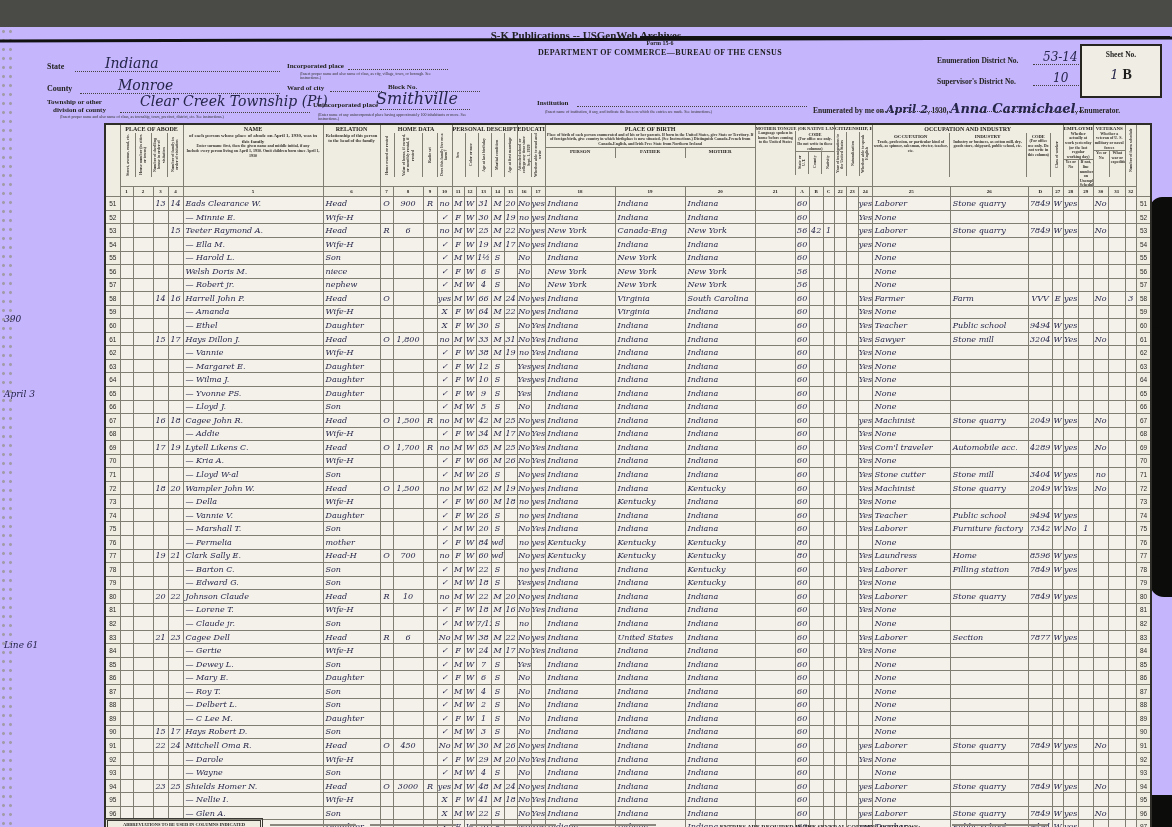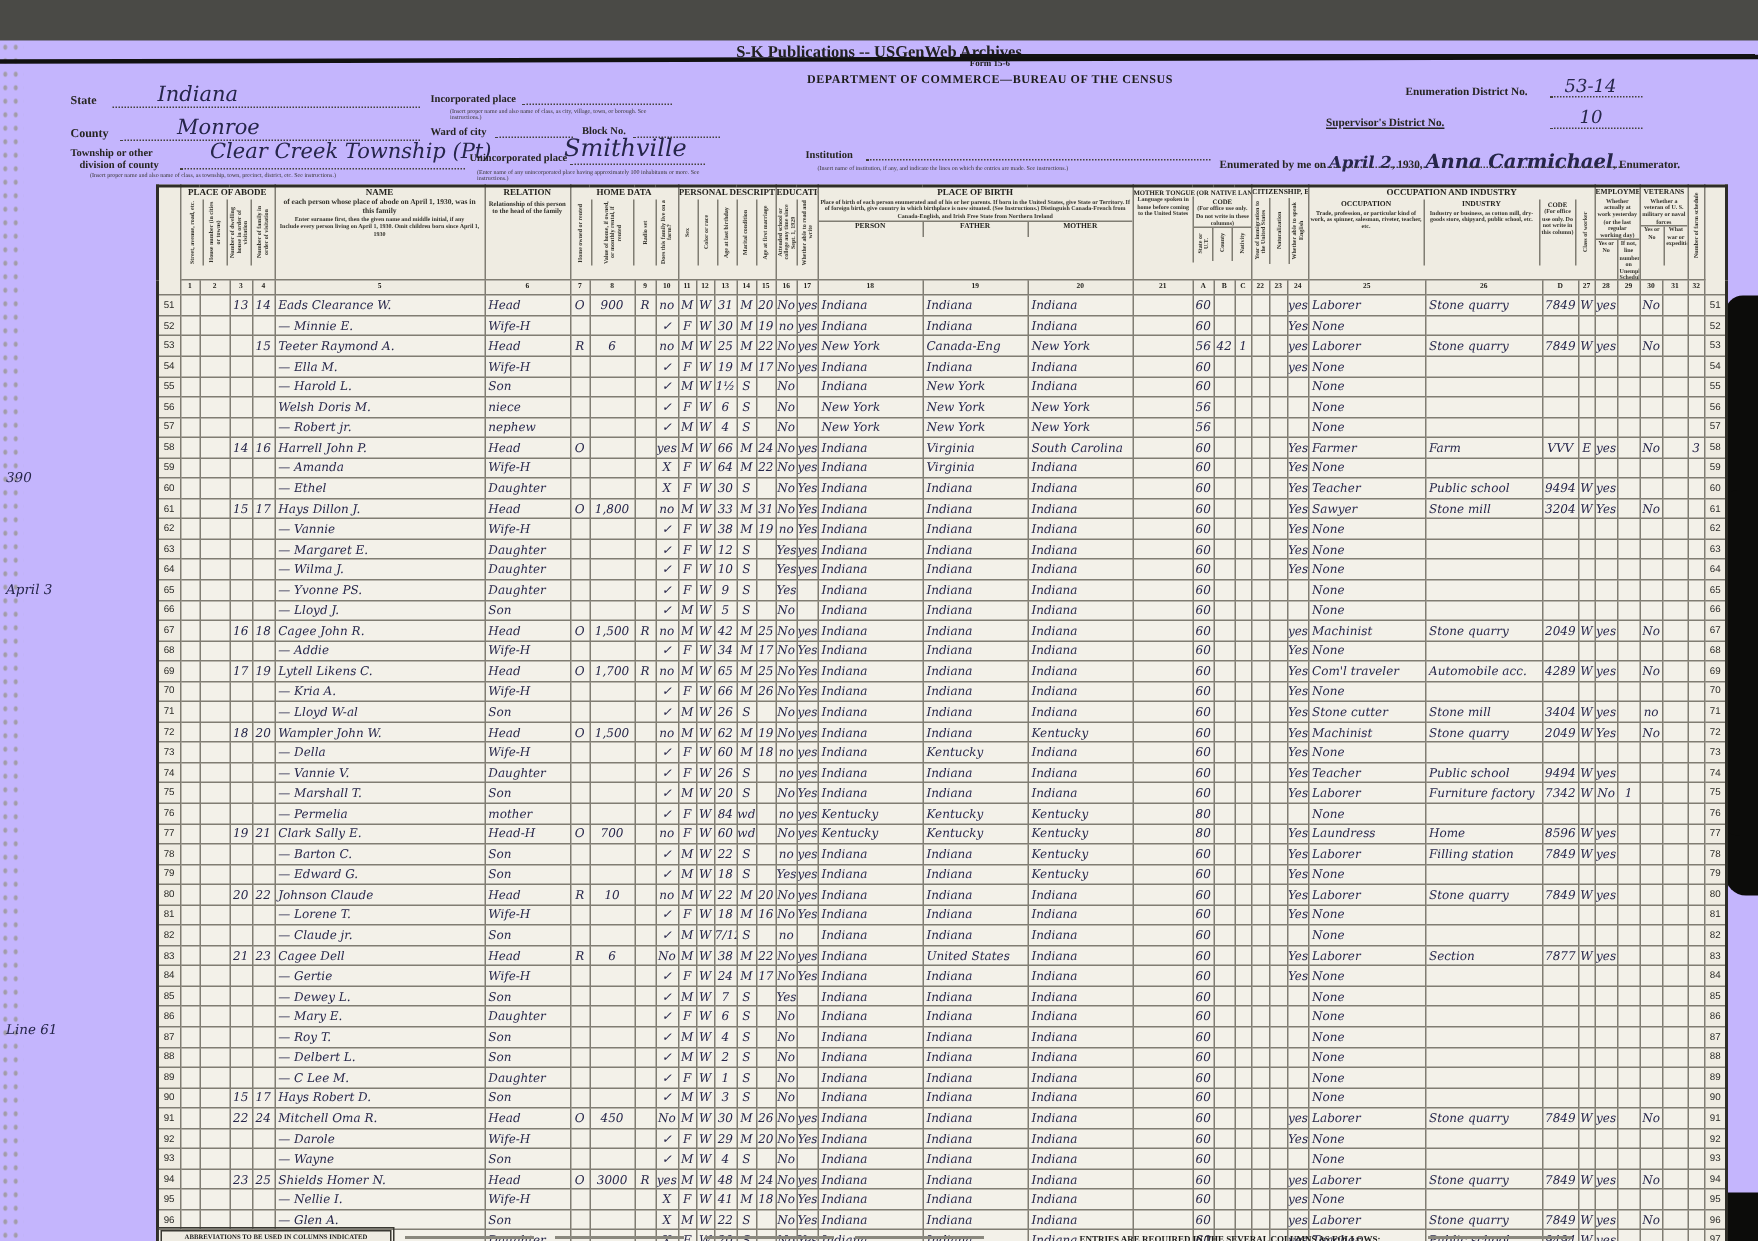--- a/index.html
+++ b/index.html
@@ -91,24 +91,31 @@
   <div class="abs tiny" style="left:318px;top:86px;width:160px;">(Enter name of any unincorporated place having approximately 100 inhabitants or more.   See instructions.)</div>
 
   <div class="abs lbl" style="left:537px;top:72px;font-size:7px;">Institution</div>
   <div class="abs dots" style="left:577px;top:79px;width:230px;"></div>
   <div class="abs tiny" style="left:545px;top:83px;width:260px;">(Insert name of institution, if any, and indicate the lines on which the entries are made.   See instructions.)</div>
 
   <div class="abs lbl" style="left:937px;top:29px;font-size:7.5px;">Enumeration District No.</div>
   <div class="abs dots" style="left:1033px;top:37px;width:62px;"></div>
   <div class="abs hw" style="left:1043px;top:23px;font-size:12px;">53-14</div>
 
-  <div class="abs lbl" style="left:884px;top:50px;font-size:7.5px;text-decoration:underline;">Supervisor's District No.</div>
+  <div class="abs lbl" style="left:937px;top:50px;font-size:7.5px;">Supervisor's District No.</div>
   <div class="abs dots" style="left:1033px;top:58px;width:62px;"></div>
   <div class="abs hw" style="left:1053px;top:44px;font-size:12px;">10</div>
 
+  <div class="abs" id="sheet-box">
+    <div class="printed" style="font-size:7.5px;font-weight:bold;margin-top:4px;">Sheet No.</div>
+    <div style="margin-top:6px;">
+      <span class="hw" style="font-size:13px;">1</span>
+      <span class="printed" style="font-size:14px;font-weight:bold;">B</span>
+    </div>
+  </div>
 
   <div class="abs lbl" style="left:813px;top:74px;font-size:7.5px;white-space:nowrap;">
     <span>Enumerated by me on</span>
     <span class="hw" style="font-size:11px;">April 2</span><span>, 1930,</span>
     <span class="hw" style="font-size:13px;">Anna Carmichael</span><span>, Enumerator.</span>
   </div>
   <div class="abs dots" style="left:880px;top:84px;width:70px;"></div>
   <div class="abs dots" style="left:975px;top:84px;width:115px;"></div>
 
   <table id="sched">
@@ -2360,14 +2367,14 @@
   <div class="abs" style="left:950px;top:795px;width:100px;">
     <div class="microbar"></div>
       <div class="microbar"></div>
       <div class="microbar"></div>
       <div class="microbar"></div>
   </div>
   <div class="abs printed" style="left:497px;top:814px;font-size:5px;color:#3c3b35;">11—4597</div>
   <div class="abs printed" style="left:1015px;top:808px;font-size:9px;font-weight:bold;color:#15140f;z-index:6;white-space:nowrap;">Copyright 2002 S-K Publications</div>
 <div class="hw margin-note" style="top: 286.8px; left: 4px;">390</div>
     <div class="hw margin-note" style="top: 362.28px; left: 4px;">April 3</div>
-    <div class="hw margin-note" style="top: 655px; left: 4px;">Line 61</div>
+    <div class="hw margin-note" style="top: 613px; left: 4px;">Line 61</div>
   </div>
 
 </body></html>

